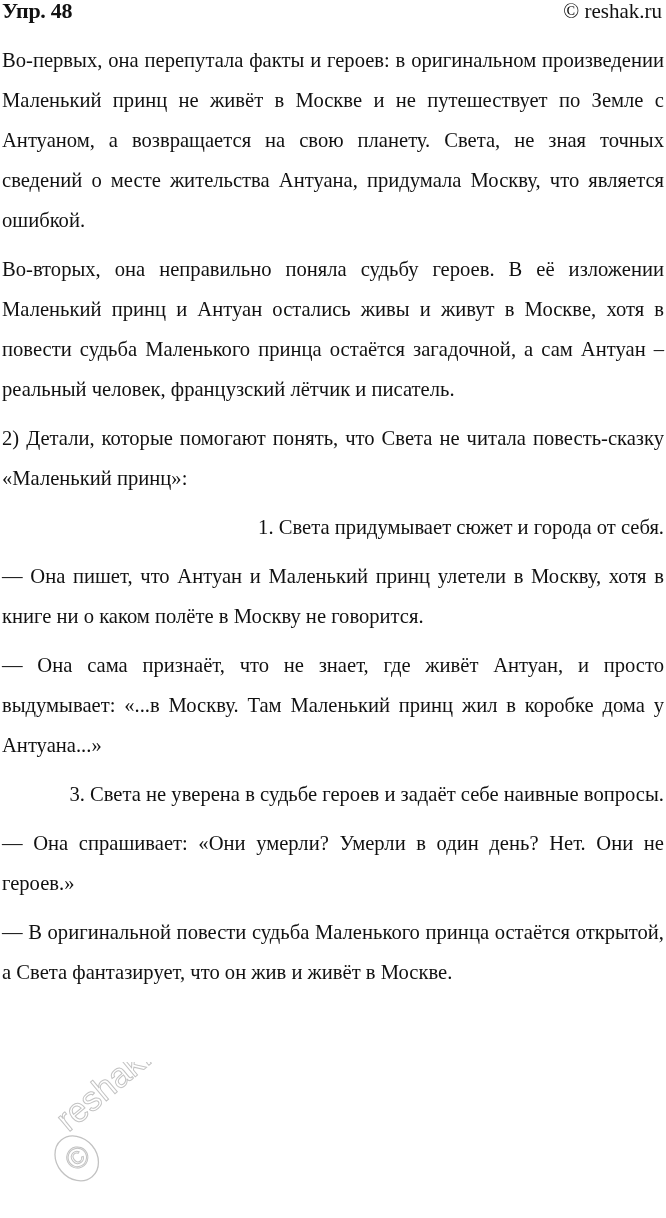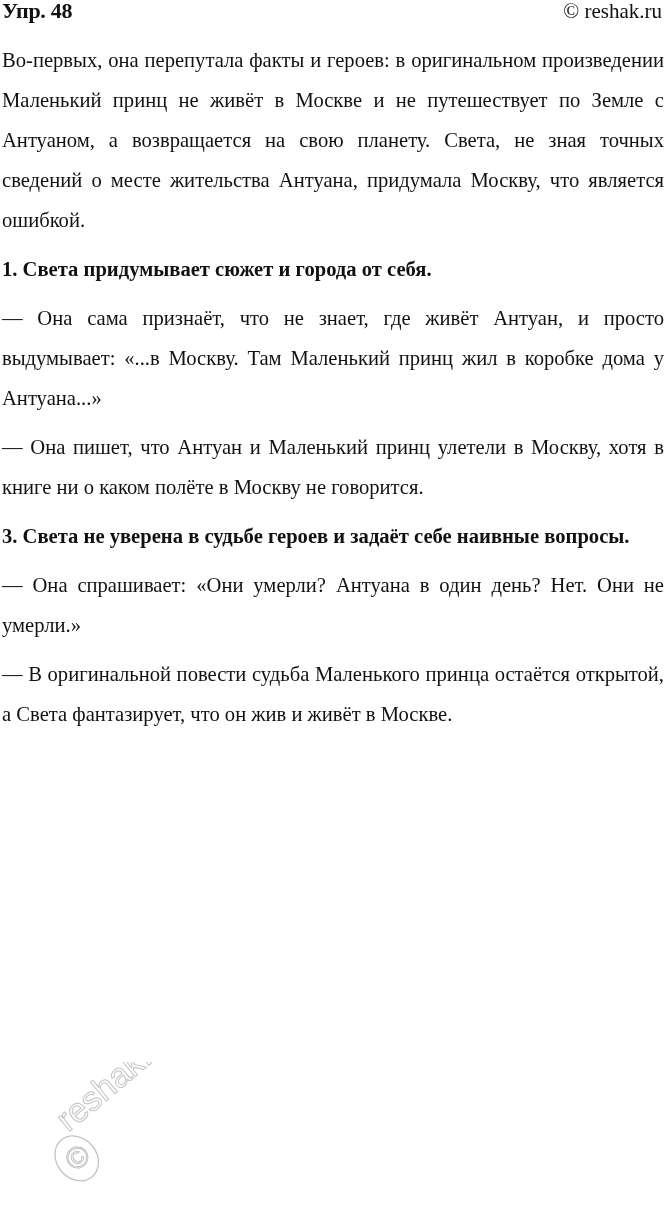--- a/index.html
+++ b/index.html
@@ -21,41 +21,43 @@
     font-family: Liberation Serif, serif;
   }
   .content {
     position: absolute; left: 2px; top: 40px; width: 662px;
     font-size: 20.6px; line-height: 40px;
   }
   .content p {
     margin: 0 0 9px 0;
     text-align: justify;
   }
-  .content p.nojust { text-align: left; font-weight: bold; }
+  .content p.nojust { text-align: right; }
   .watermark {
     position: absolute; left: 8px; top: 1062px; width: 150px; height: 130px;
     pointer-events: none;
   }
 </style>
 </head>
 <body>
 
 <div class="header">
   <div class="ex-title">Упр. 48</div>
   <div class="site">© reshak.ru</div>
 </div>
 
 <div class="content">
   <p>Во-первых, она перепутала факты и героев: в оригинальном произведении Маленький принц не живёт в Москве и не путешествует по Земле с Антуаном, а возвращается на свою планету. Света, не зная точных сведений о месте жительства Антуана, придумала Москву, что является ошибкой.</p>
+  <p>Во-вторых, она неправильно поняла судьбу героев. В её изложении Маленький принц и Антуан остались живы и живут в Москве, хотя в повести судьба Маленького принца остаётся загадочной, а сам Антуан – реальный человек, французский лётчик и писатель.</p>
+  <p>2) Детали, которые помогают понять, что Света не читала повесть-сказку «Маленький принц»:</p>
   <p class="nojust">1. Света придумывает сюжет и города от себя.</p>
+  <p>— Она пишет, что Антуан и Маленький принц улетели в Москву, хотя в книге ни о каком полёте в Москву не говорится.</p>
   <p>— Она сама признаёт, что не знает, где живёт Антуан, и просто выдумывает: «...в Москву. Там Маленький принц жил в коробке дома у Антуана...»</p>
-  <p>— Она пишет, что Антуан и Маленький принц улетели в Москву, хотя в книге ни о каком полёте в Москву не говорится.</p>
   <p class="nojust">3. Света не уверена в судьбе героев и задаёт себе наивные вопросы.</p>
-  <p>— Она спрашивает: «Они умерли? Антуана в один день? Нет. Они не умерли.»</p>
+  <p>— Она спрашивает: «Они умерли? Умерли в один день? Нет. Они не героев.»</p>
   <p>— В оригинальной повести судьба Маленького принца остаётся открытой, а Света фантазирует, что он жив и живёт в Москве.</p>
 </div>
 
 <div class="watermark">
   <svg width="150" height="130" viewBox="0 0 150 130">
     <g transform="rotate(-40 75 65)" fill="none" stroke="#b8b8b8" stroke-width="1.3" opacity="0.85">
       <ellipse cx="50" cy="85" rx="20" ry="24"></ellipse>
       <text x="40" y="95" font-size="30" font-family="Liberation Sans, sans-serif" fill="none" stroke="#b8b8b8" stroke-width="1">©</text>
       <text x="60" y="60" font-size="34" font-family="Liberation Sans, sans-serif" fill="none" stroke="#b8b8b8" stroke-width="1">reshak.ru</text>
     </g>

